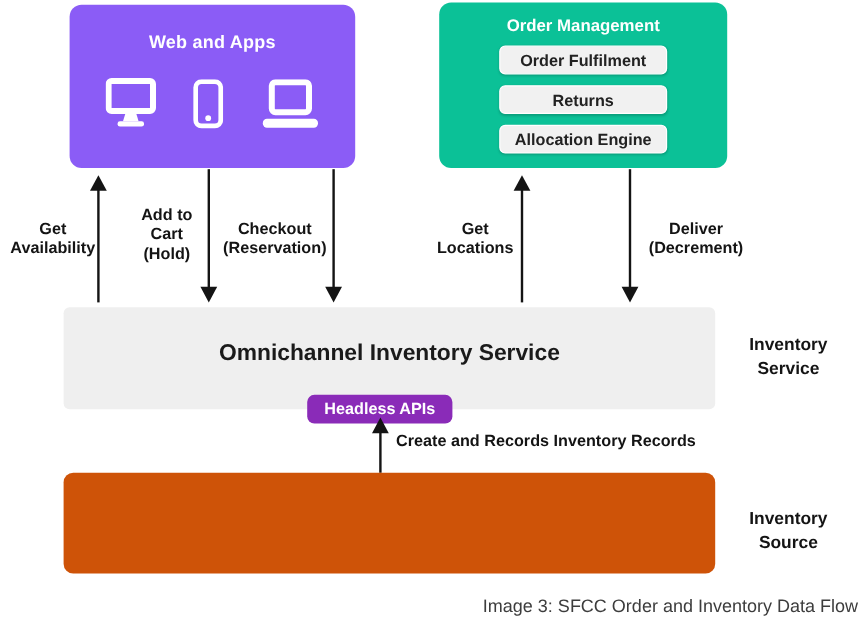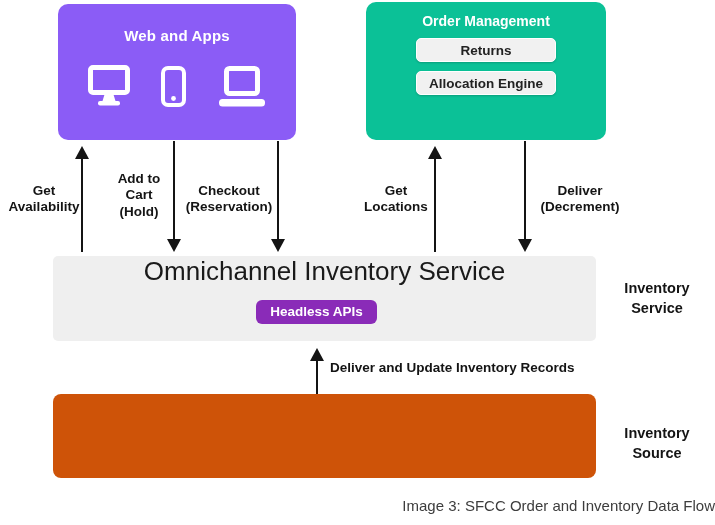--- a/index.html
+++ b/index.html
@@ -39,23 +39,23 @@
     font-weight: 700; font-size: 13.5px; color: #222222;
     box-shadow: 0 1px 2px rgba(0,0,0,.18); box-sizing: border-box;
   }
 
   
   .gray-box {
     left: 53px; top: 256px; width: 543px; height: 85px;
     background: #EFEFEF; border-radius: 5px;
     display: flex; flex-direction: column; align-items: center;
   }
-  .ois-title { margin-top: 0; font-size: 26px; font-weight: 400; color: #1a1a1a; }
+  .ois-title { margin-top: 28px; font-size: 19px; font-weight: 700; color: #1a1a1a; }
   .badge {
-    margin-top: 13px; position: relative; left: -8px;
+    margin-top: 23px; position: relative; left: -8px;
     background: #8A2BB8; color: #ffffff;
     font-weight: 700; font-size: 13.5px;
     padding: 4px 14px 5px 14px; border-radius: 6px;
   }
 
   
   .orange-box {
     left: 53px; top: 394px; width: 543px; height: 84px;
     background: #CE5308; border-radius: 8px;
     display: flex; align-items: center; justify-content: space-between;
@@ -113,20 +113,21 @@
       <svg width="50" height="41" viewBox="0 0 50 41">
         <rect x="9.5" y="2.5" width="31" height="25" rx="3" fill="none" stroke="#ffffff" stroke-width="5"></rect>
         <rect x="2" y="33" width="46" height="7.5" rx="3.5" fill="#ffffff"></rect>
       </svg>
     </div>
   </div>
 
   <div class="box teal-box">
     <div class="box-title">Order Management</div>
     <div class="om-items">
+      <div class="om-btn">Order Fulfilment</div>
       <div class="om-btn">Returns</div>
       <div class="om-btn">Allocation Engine</div>
     </div>
   </div>
 
   <div class="arrow up" style="left:75px; top:146px; height:106px;">
     <span class="head"></span>
       <span class="shaft"></span>
   </div>
   <div class="arrow down" style="left:167px; top:141px; height:111px;">
@@ -160,21 +161,21 @@
 
   <div class="box gray-box">
     <div class="ois-title">Omnichannel Inventory Service</div>
     <div class="badge">Headless APIs</div>
   </div>
 
   <div class="arrow up" style="left:310px; top:348px; height:46px;">
     <span class="head"></span>
       <span class="shaft"></span>
   </div>
-  <div class="flow-label nowrap" style="left:330px; top:360px;">Deliver and Update Inventory Records</div>
+  <div class="flow-label nowrap" style="left:330px; top:360px;">Create and Records Inventory Records</div>
 
   <div class="box orange-box">
   </div>
 
   <div class="side-label" style="top:279px;">Inventory
 Service</div>
   <div class="side-label" style="top:424px;">Inventory
 Source</div>
 
   <div class="caption">Image 3: SFCC Order and Inventory Data Flow</div>

